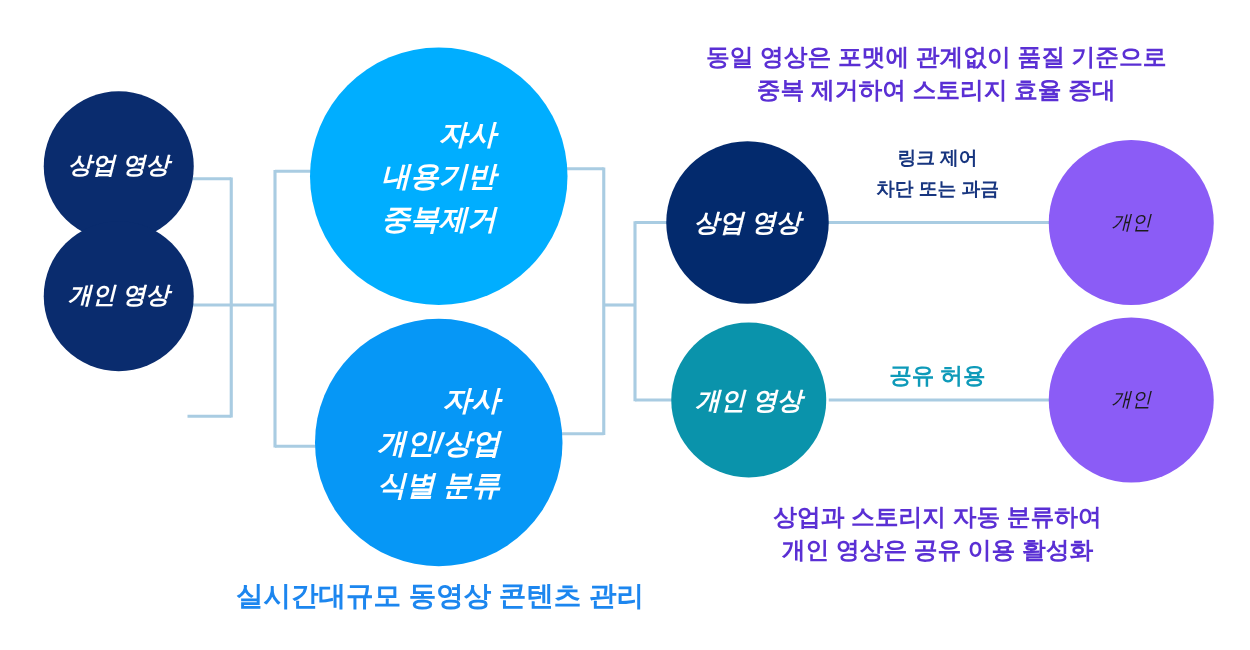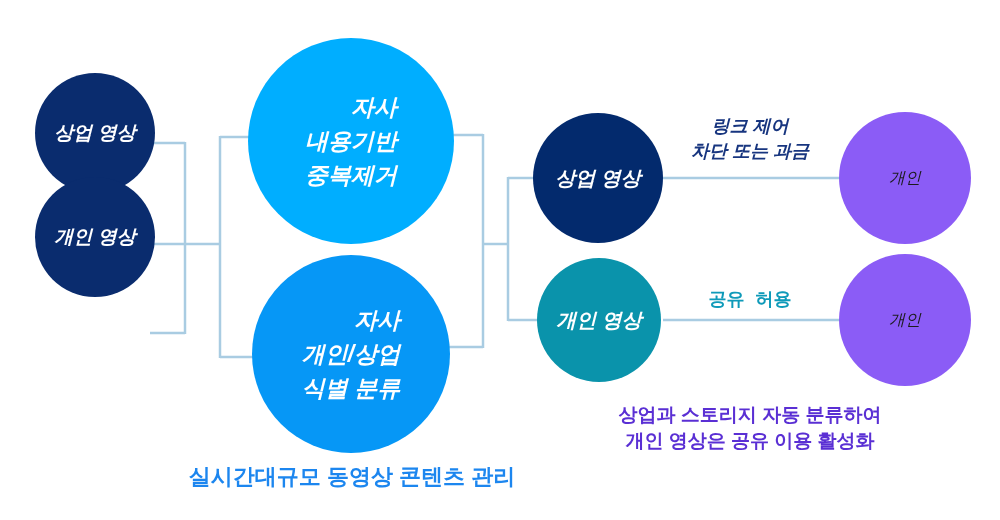--- a/index.html
+++ b/index.html
@@ -35,22 +35,22 @@
   .node-out-a  { width: 130px; height: 130px; background: #032a6d; font-size: 20px; }
   .node-out-b  { width: 124px; height: 124px; background: #0a93ab; font-size: 20px; }
   .node-user   { width: 132px; height: 132px; background: #8b5cf6; color: #1b1b1b; font-size: 16px; font-weight: 500; }
   .note {
     position: absolute;
     text-align: center;
     white-space: pre-line;
     font-weight: 700;
   }
   .note-purple { color: #5a2fd4; font-size: 19px; line-height: 26px; }
-  .edge-label-blue { color: #17357f; font-size: 18px; line-height: 25px; font-style: italic; }
-  .edge-label-teal { color: #0e9ab9; font-size: 18px; line-height: 25px; font-family: Liberation Mono, monospace; }
+  .edge-label-blue { color: #17357f; font-size: 15px; line-height: 25px; }
+  .edge-label-teal { color: #0e9ab9; font-size: 18px; line-height: 25px; }
   .caption-blue { color: #1c86ef; font-size: 22px; }
 </style>
 </head>
 <body>
 
 <div class="stage">
 
   <svg class="connectors" viewBox="0 0 1000 520" stroke="#a9cce2" stroke-width="2.5" fill="none">
 
     <line x1="150" y1="143" x2="185" y2="143"></line>
@@ -86,18 +86,20 @@
   <div class="node node-out-a" style="left:533px; top:113px;">상업 영상</div>
   <div class="node node-out-b" style="left:537px; top:258px;">개인 영상</div>
 
   <div class="node node-user" style="left:839px; top:112px;">개인</div>
   <div class="node node-user" style="left:839px; top:254px;">개인</div>
 
   <div class="note edge-label-blue" style="left:658px; top:114px; width:184px;">링크 제어
 차단 또는 과금</div>
   <div class="note edge-label-teal" style="left:658px; top:288px; width:184px;">공유 허용</div>
 
+  <div class="note note-purple" style="left:533px; top:34px; width:432px;">동일 영상은 포맷에 관계없이 품질 기준으로
+중복 제거하여 스토리지 효율 증대</div>
   <div class="note note-purple" style="left:545px; top:402px; width:410px;">상업과 스토리지 자동 분류하여
 개인 영상은 공유 이용 활성화</div>
 
   <div class="note caption-blue" style="left:152px; top:462px; width:400px;">실시간대규모 동영상 콘텐츠 관리</div>
 
 </div>
 
 </body></html>

